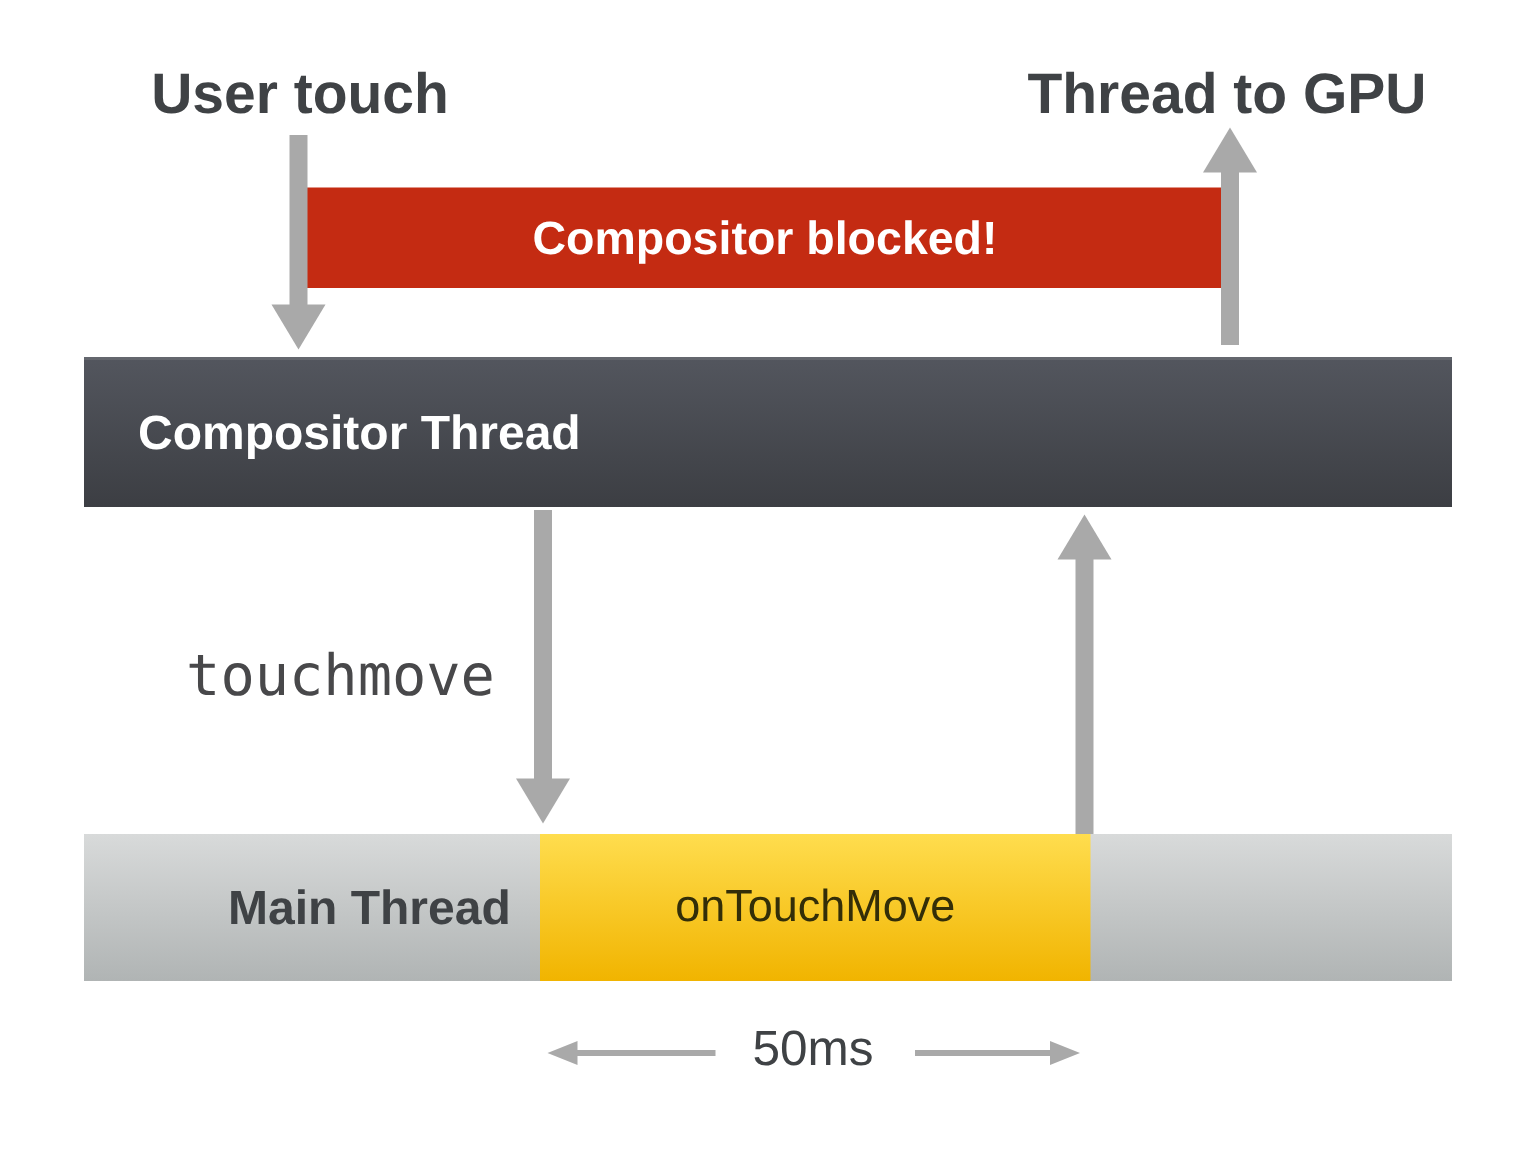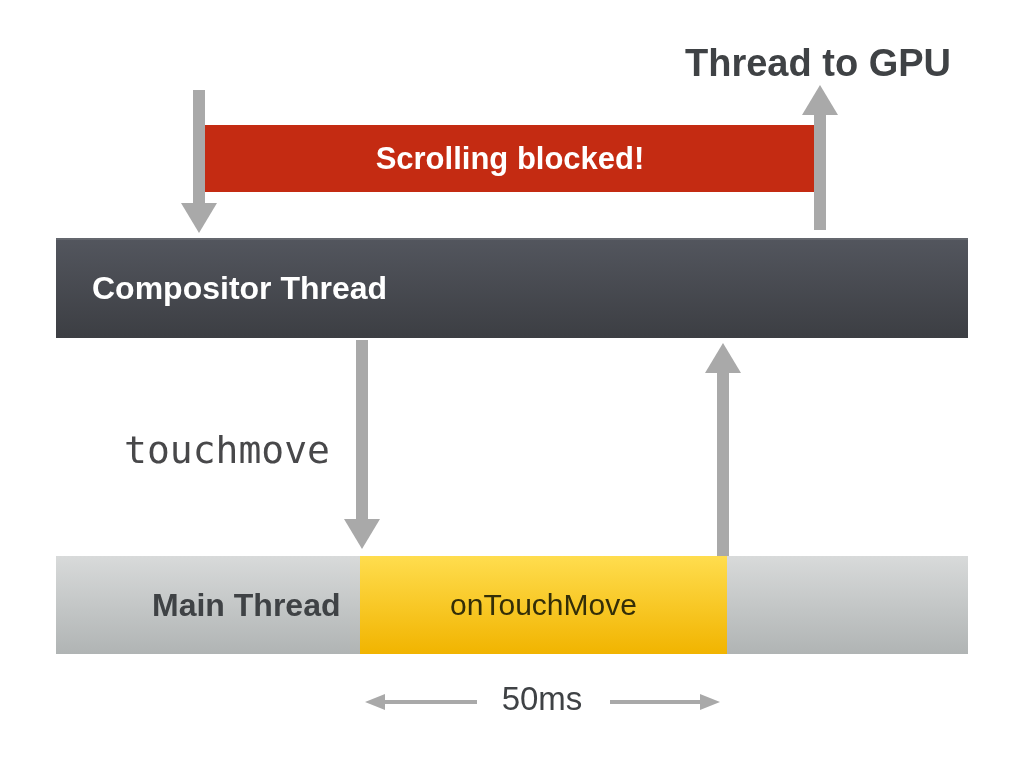--- a/index.html
+++ b/index.html
@@ -131,35 +131,36 @@
   .harrow.right .shaft{left:0;right:16px;}
   .harrow.right .head{right:0;border-left:20px solid var(--arrow);}
   .harrow-left{left:365px;width:112px;}
   .harrow-right{left:610px;width:110px;}
 </style>
 </head>
 <body>
 
 <div class="stage">
 
+  <div class="top-label label-user-touch">User touch</div>
 
   <div class="top-label label-commit-gpu">Thread to GPU</div>
 
   <div class="varrow down arrow-user-touch">
     <div class="shaft"></div>
     <div class="head"></div>
   </div>
 
   <div class="varrow up arrow-commit">
     <div class="shaft"></div>
     <div class="head"></div>
   </div>
 
   <div class="blocked-bar">
-    <span>Scrolling blocked!</span>
+    <span>Compositor blocked!</span>
   </div>
 
   <div class="compositor-bar">
     <span>Compositor Thread</span>
   </div>
 
   <div class="varrow down arrow-touchmove">
     <div class="shaft"></div>
     <div class="head"></div>
   </div>

